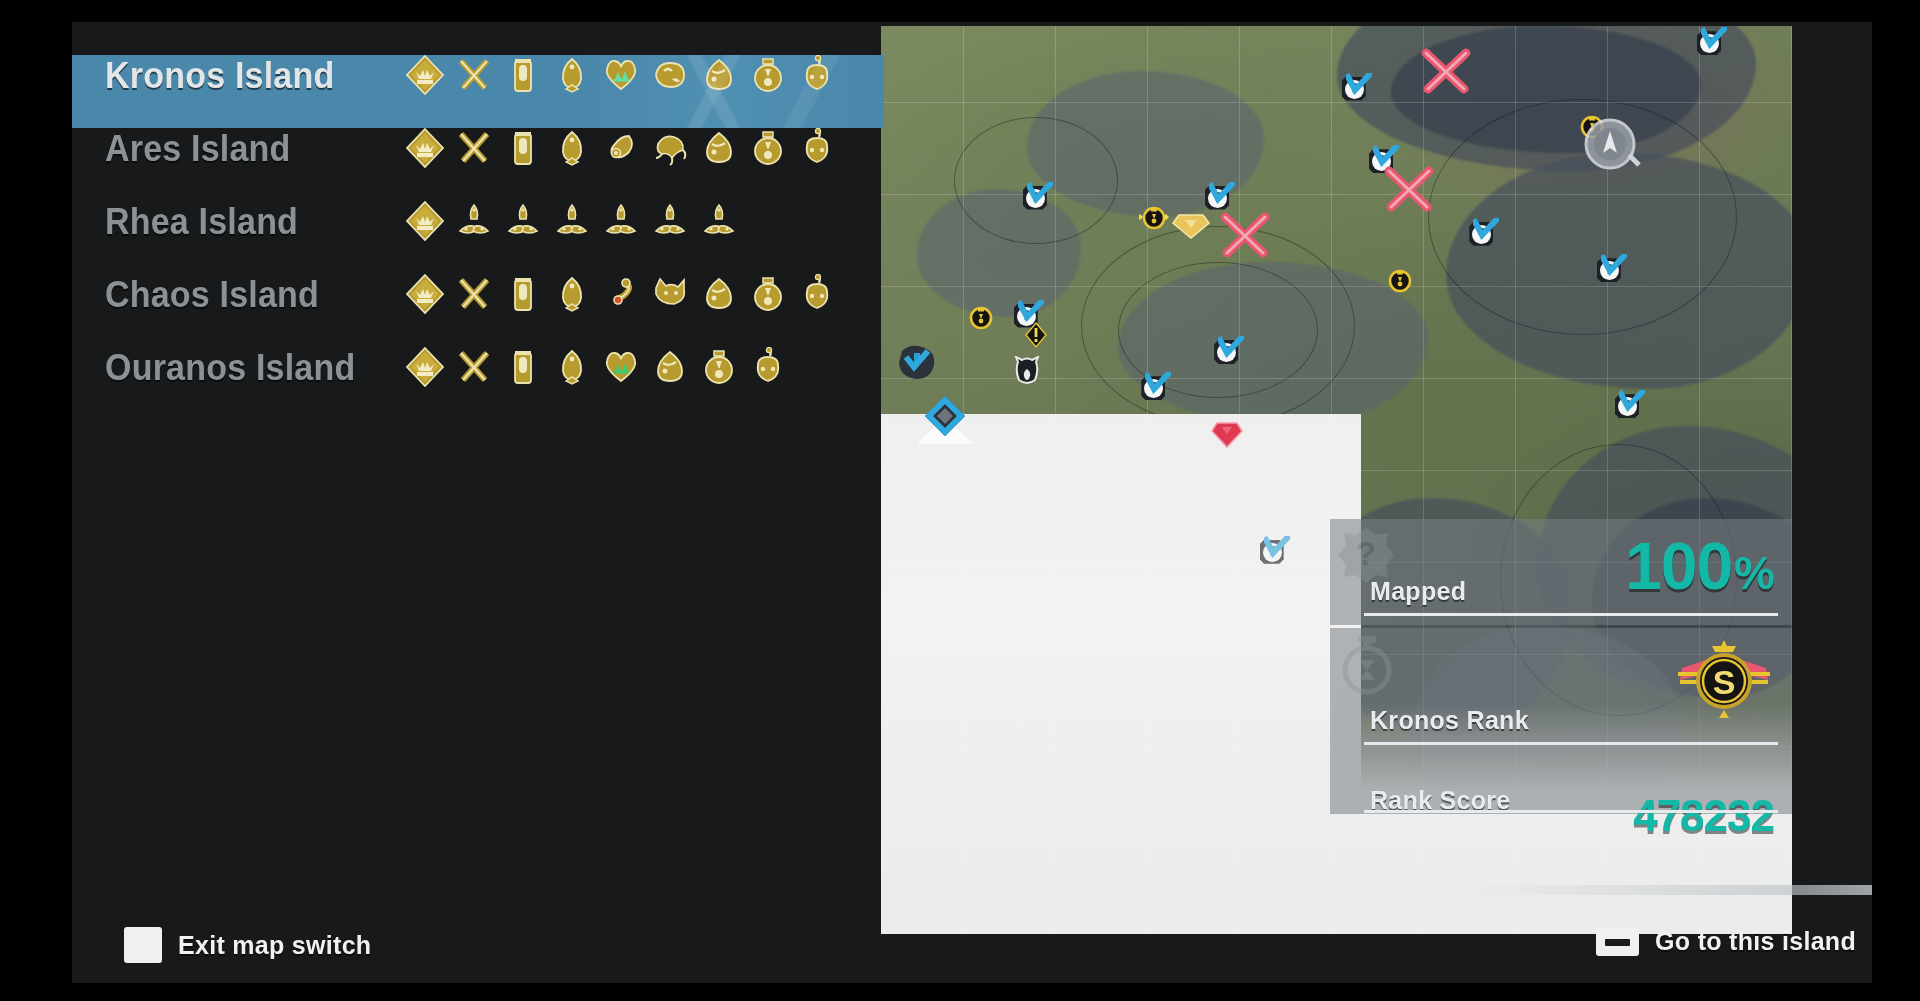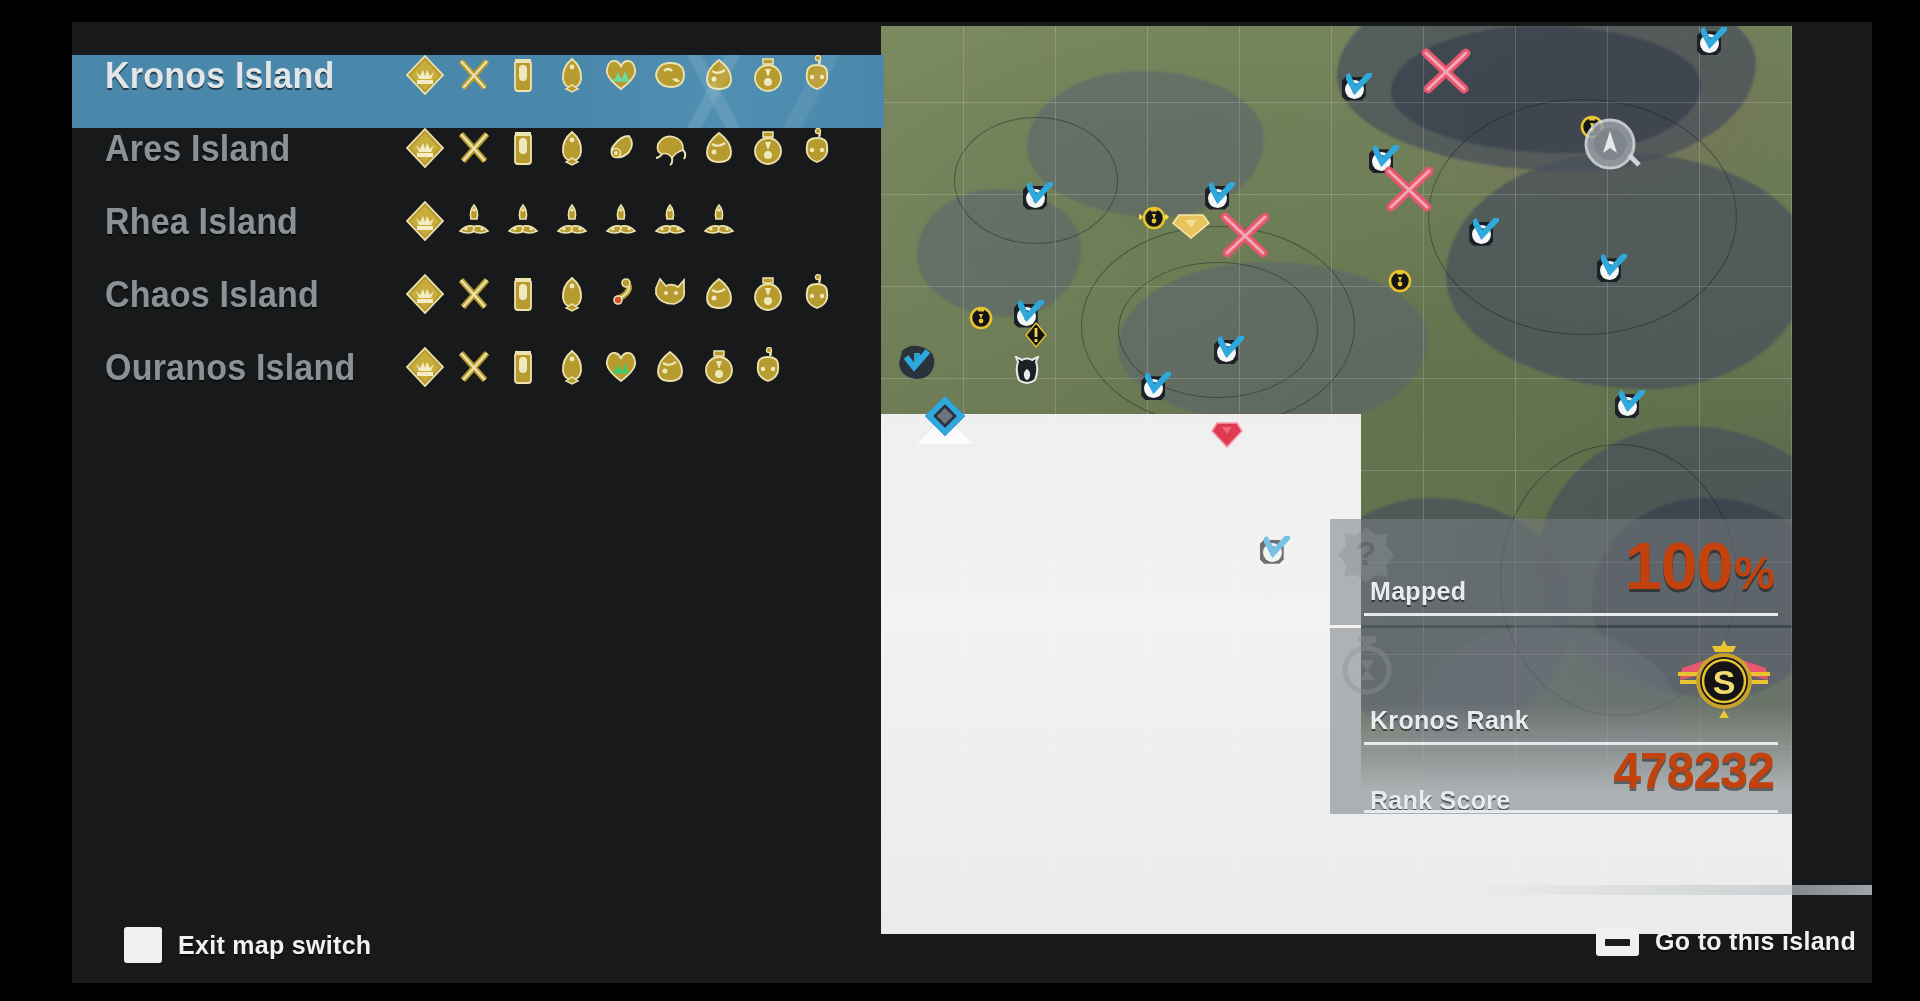--- a/index.html
+++ b/index.html
@@ -139,26 +139,26 @@
   }
   .stat-block{ position:relative; padding:0 16px; }
   .stat-block.b1{ height:106px; background:rgba(120,126,130,.55); }
   .stat-block.b2{ height:186px; background:rgba(120,126,130,.55); margin-top:3px; }
   .stat-label{
     position:absolute; left:40px; font-size:25px; font-weight:bold; color:#e9ecee;
     text-shadow:0 2px 0 rgba(0,0,0,.5); letter-spacing:.3px;
   }
   .stat-rule{ position:absolute; left:34px; right:14px; height:3px; background:#e7eaec; }
   .stat-value{
-    position:absolute; right:18px; color:#c2410c; font-weight:bold;
+    position:absolute; right:18px; color:#14b8a6; font-weight:bold;
     text-shadow:0 3px 0 rgba(0,0,0,.45); line-height:1;
   }
   .big100{ font-size:66px; letter-spacing:-1px; }
   .big100 .pct{ font-size:46px; margin-left:2px; }
-  .bigscore{ font-size:50px; letter-spacing:-1px; }
+  .bigscore{ font-size:44px; letter-spacing:-1px;margin-top:48px; }
   .stat-ico{ position:absolute; left:8px; opacity:.42; }
 
   .rank-medal{ position:absolute; right:20px; width:96px; height:90px; }
 
   
   .btm{ position:absolute; left:16px; bottom:18px; width:1920px; height:70px; z-index:40; }
   .btn-grp{ position:absolute; display:flex; align-items:center; gap:16px; }
   .btn-grp.left{ left:108px; top:14px; }
   .btn-grp.right{ right:80px; top:14px; }
   .key{

